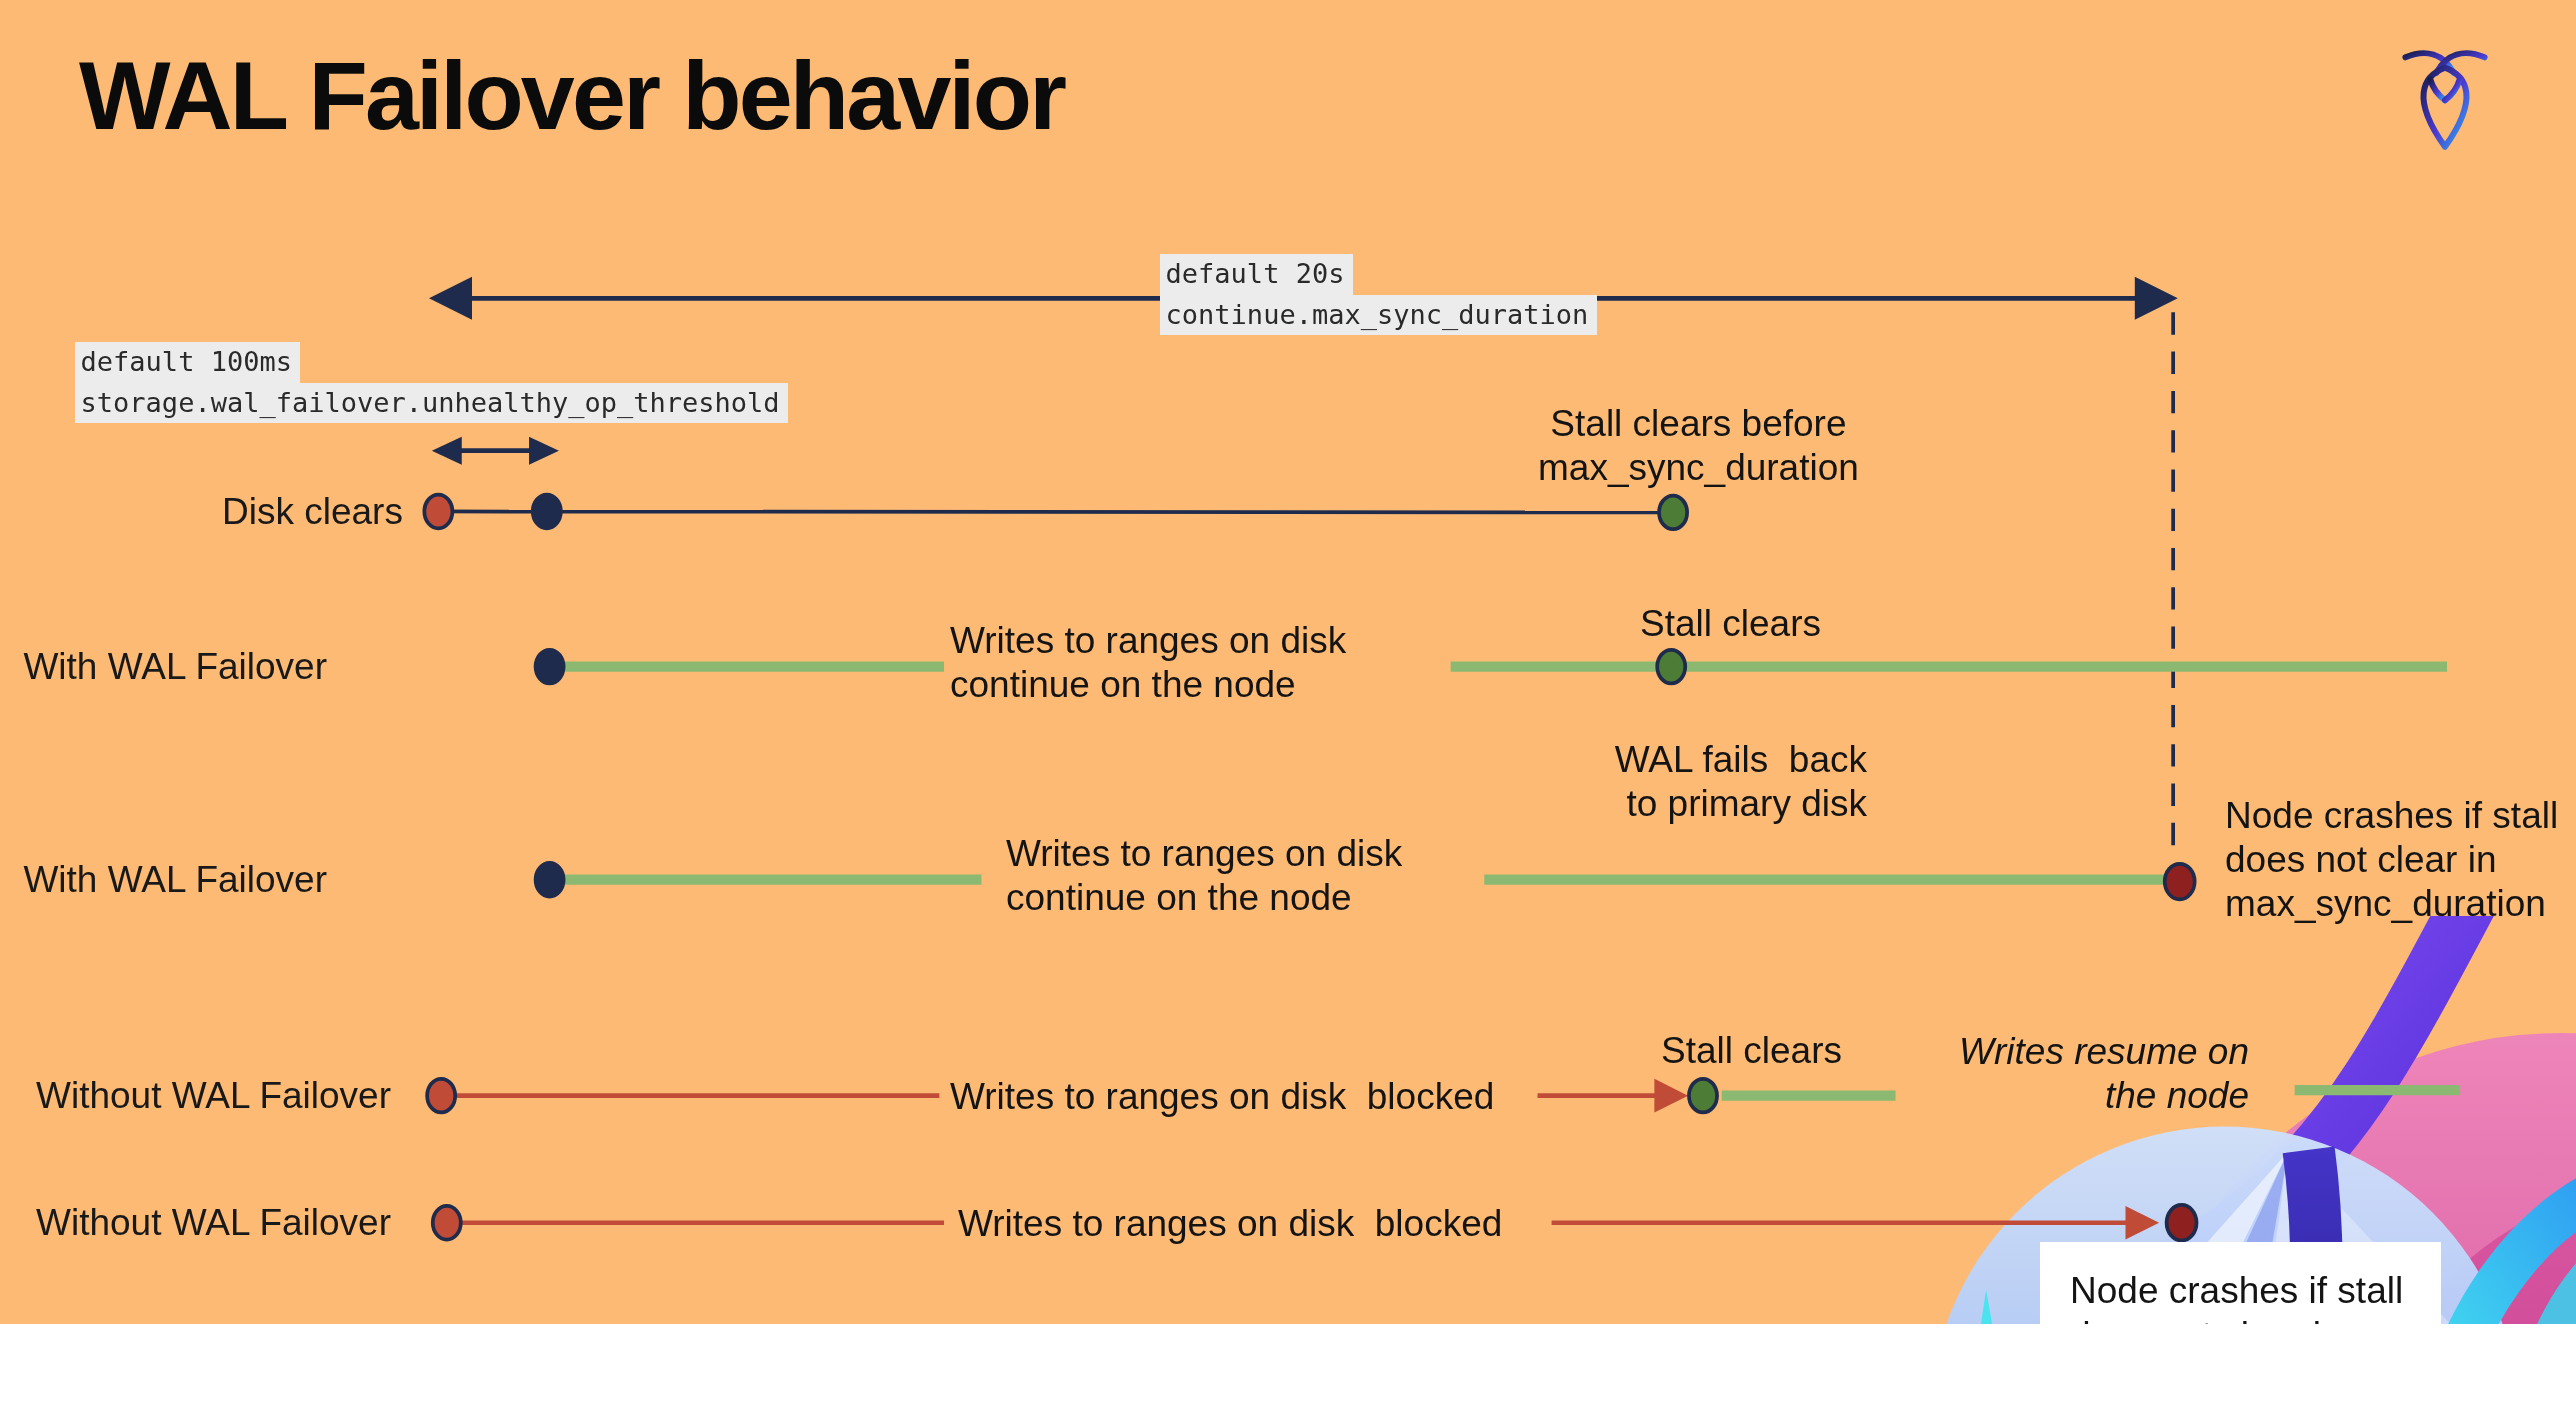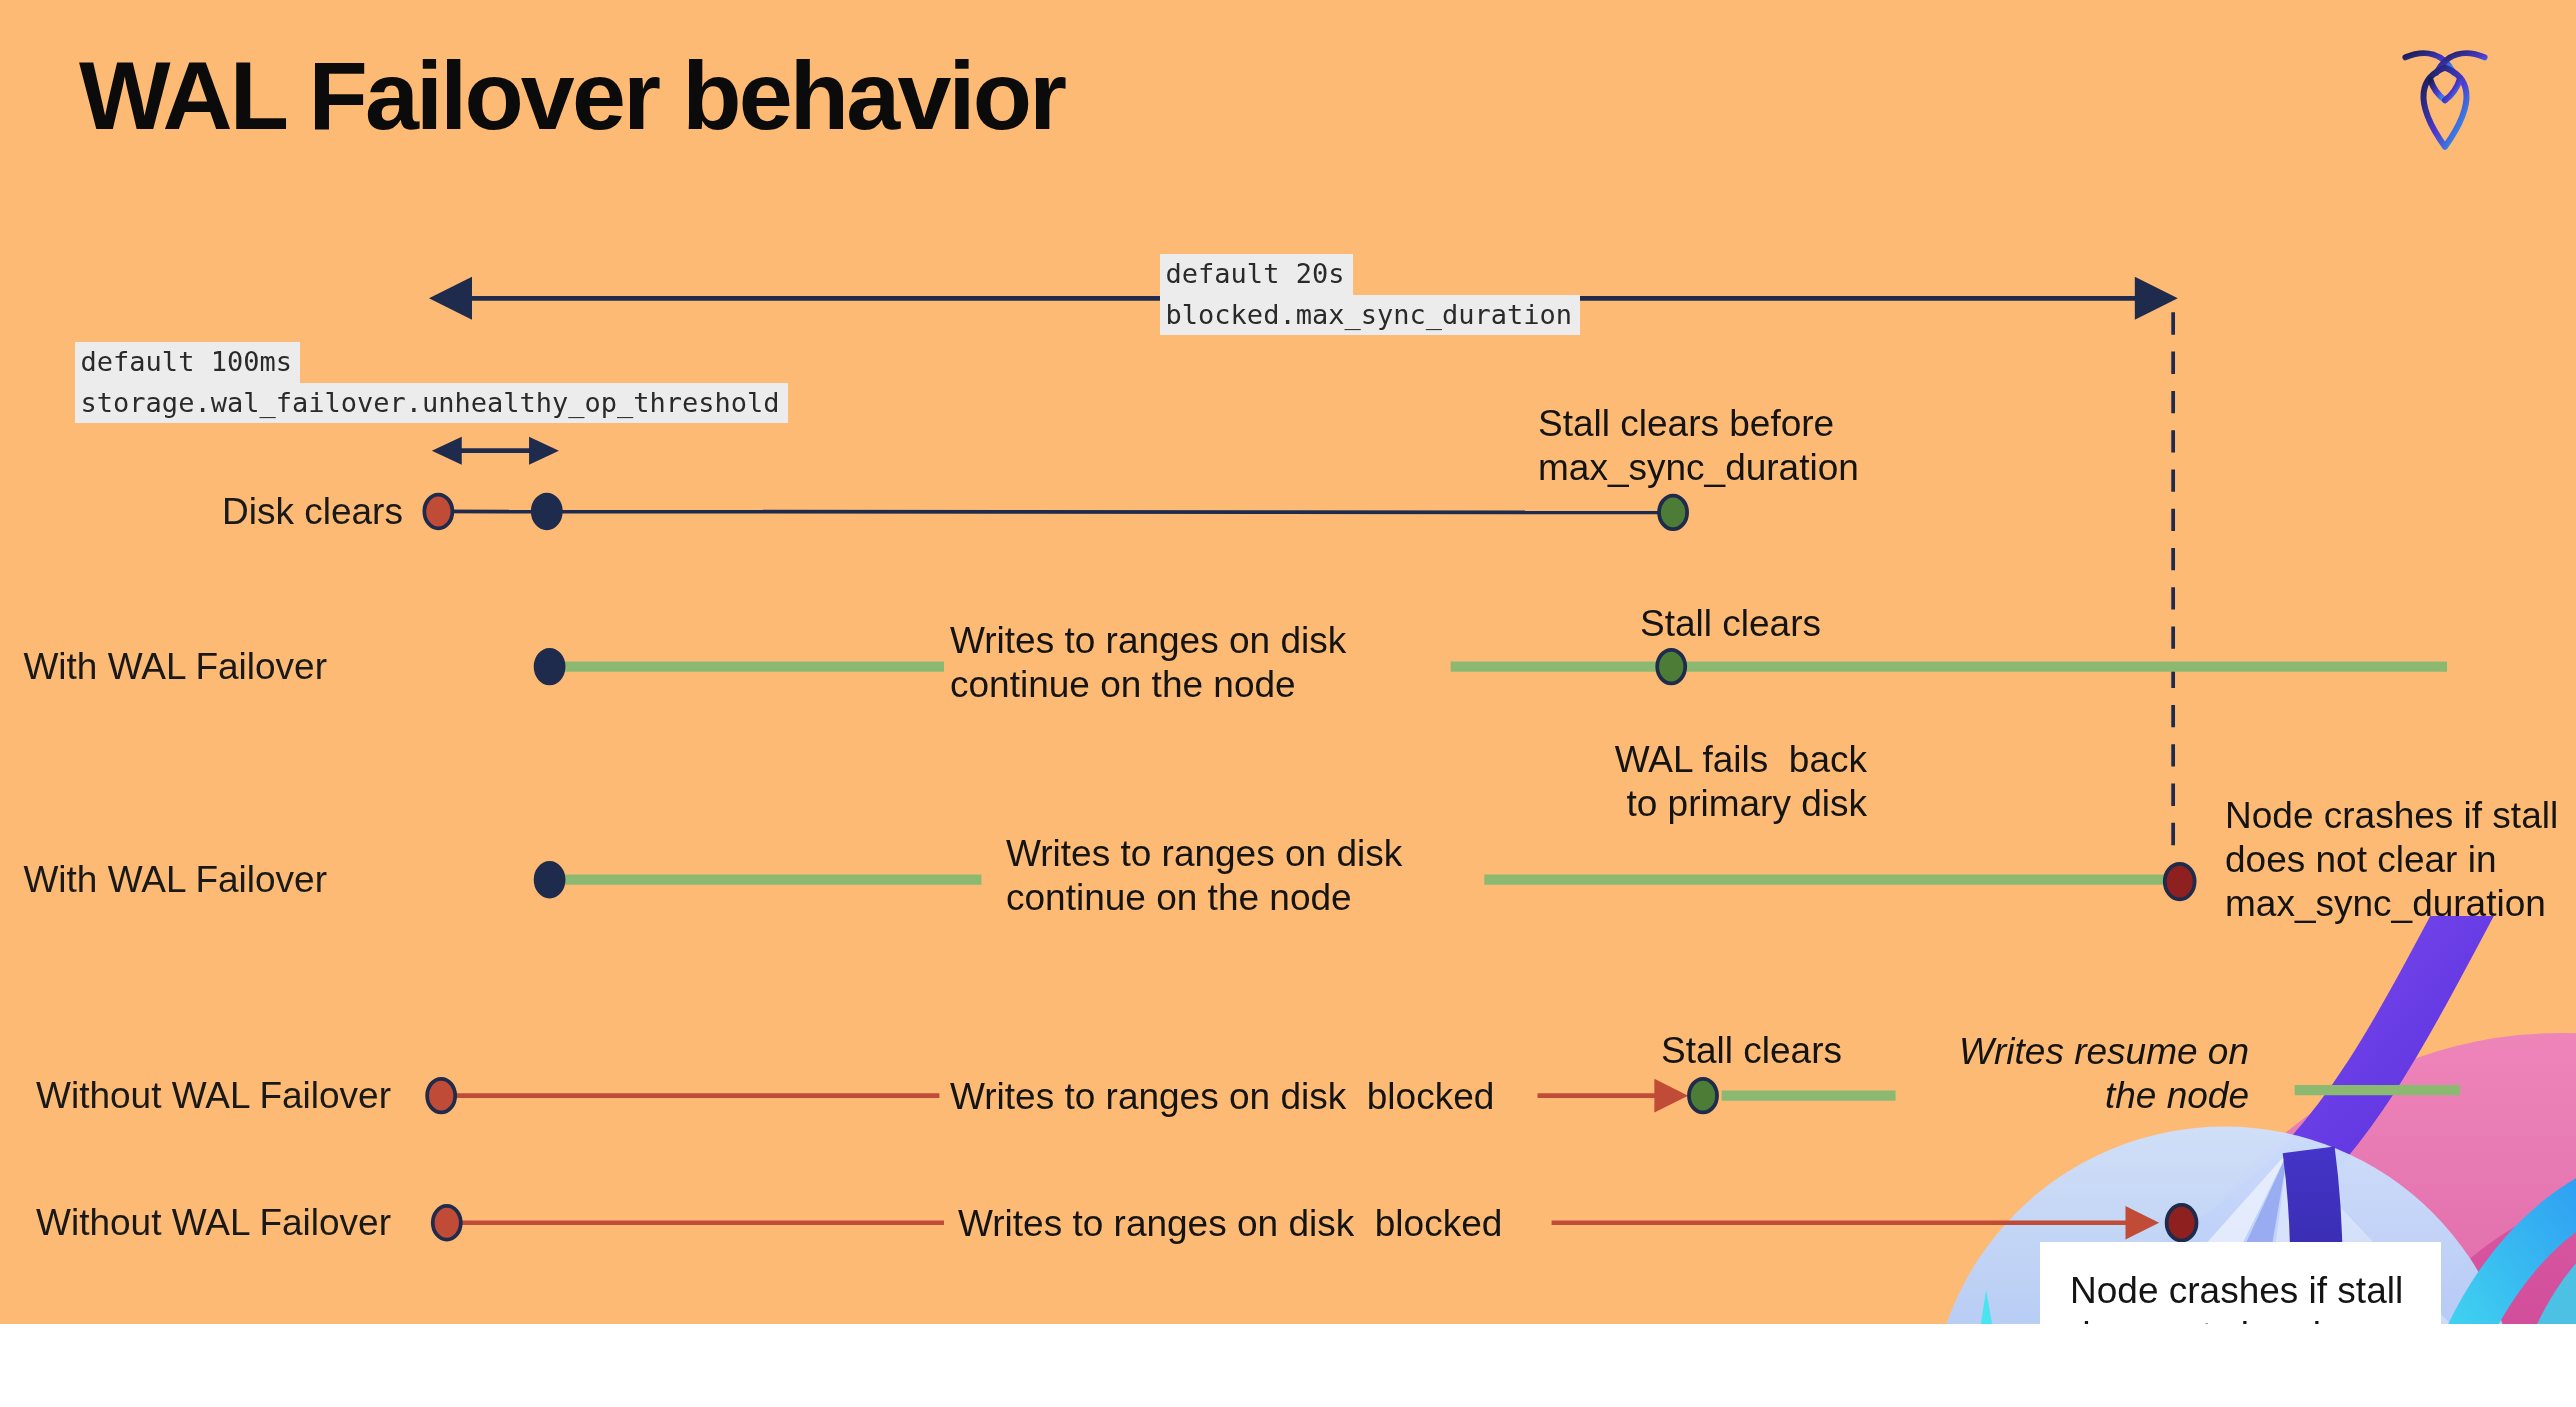--- a/index.html
+++ b/index.html
@@ -126,34 +126,34 @@
       <path d="M 96 12 C 72 2 52 8 40 30"></path>
       <path d="M 50 24 C 76 34 90 60 50 116 C 10 60 24 34 50 24 Z"></path>
       <path d="M 50 112 L 50 62"></path>
       <path d="M 50 62 C 42 56 36 48 33 38"></path>
       <path d="M 50 62 C 58 56 64 48 67 38"></path>
     </g>
   </svg>
 
   <div class="abs mono" style="left:1126px;top:254px;">
     <span>default 20s</span><br>
-    <span>blocked.max_sync_duration</span>
+    <span>continue.max_sync_duration</span>
   </div>
   <div class="abs mono" style="left:41px;top:342px;text-decoration:underline;">
     <span>default 100ms</span><br>
     <span>storage.wal_failover.unhealthy_op_threshold</span>
   </div>
 
   <div class="abs rowlabel" style="left:222px;top:491px;">Disk clears</div>
   <div class="abs rowlabel" style="left:23.4px;top:646px;">With WAL Failover</div>
   <div class="abs rowlabel" style="left:23.4px;top:859px;">With WAL Failover</div>
   <div class="abs rowlabel" style="left:36px;top:1075px;">Without WAL Failover</div>
   <div class="abs rowlabel" style="left:36px;top:1202px;">Without WAL Failover</div>
 
-  <div class="abs note" style="left:1538px;top:402px;">Stall clears before
+  <div class="abs note" style="left:1538px;top:402px;text-align:center;">Stall clears before
 max_sync_duration</div>
 
   <div class="abs note" style="left:950px;top:619px;">Writes to ranges on disk
 continue on the node</div>
   <div class="abs note center" style="left:1587px;top:602px;width:234px;">Stall clears</div>
   <div class="abs note center" style="left:1542px;top:703px;width:325px;margin-top:35px;">WAL fails  back
 to primary disk</div>
 
   <div class="abs note" style="left:1006px;top:832px;">Writes to ranges on disk
 continue on the node</div>

